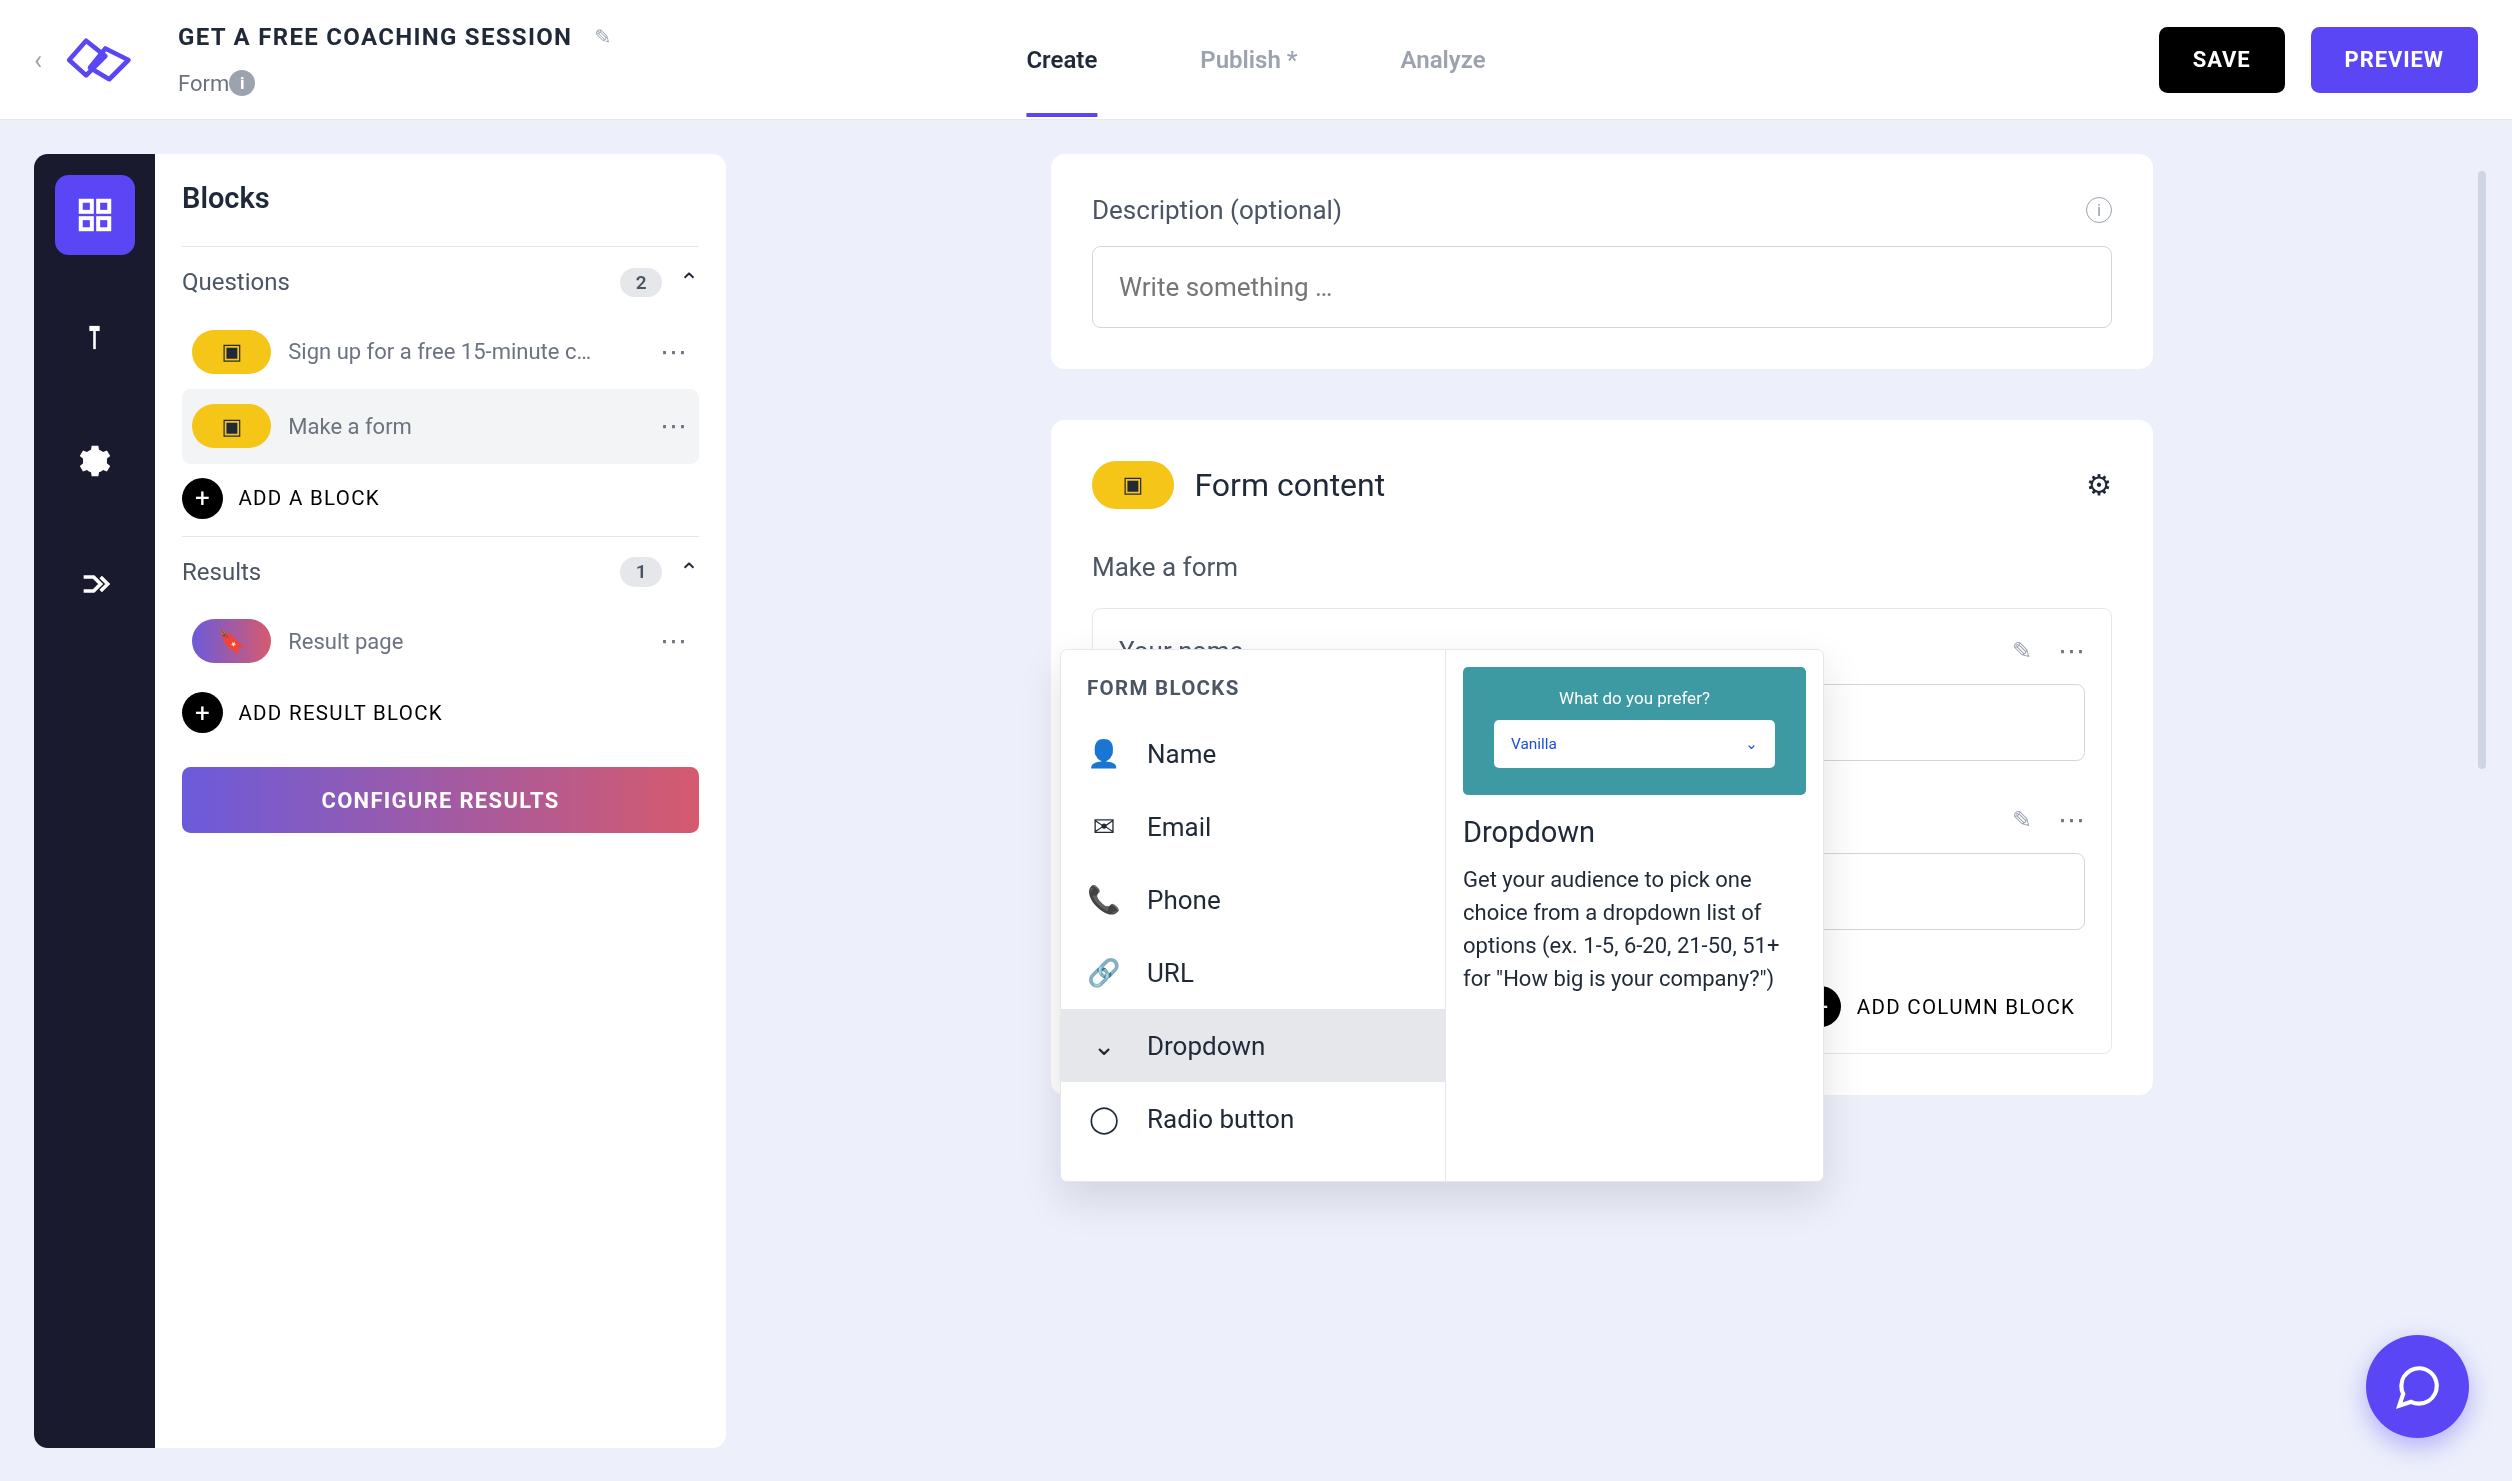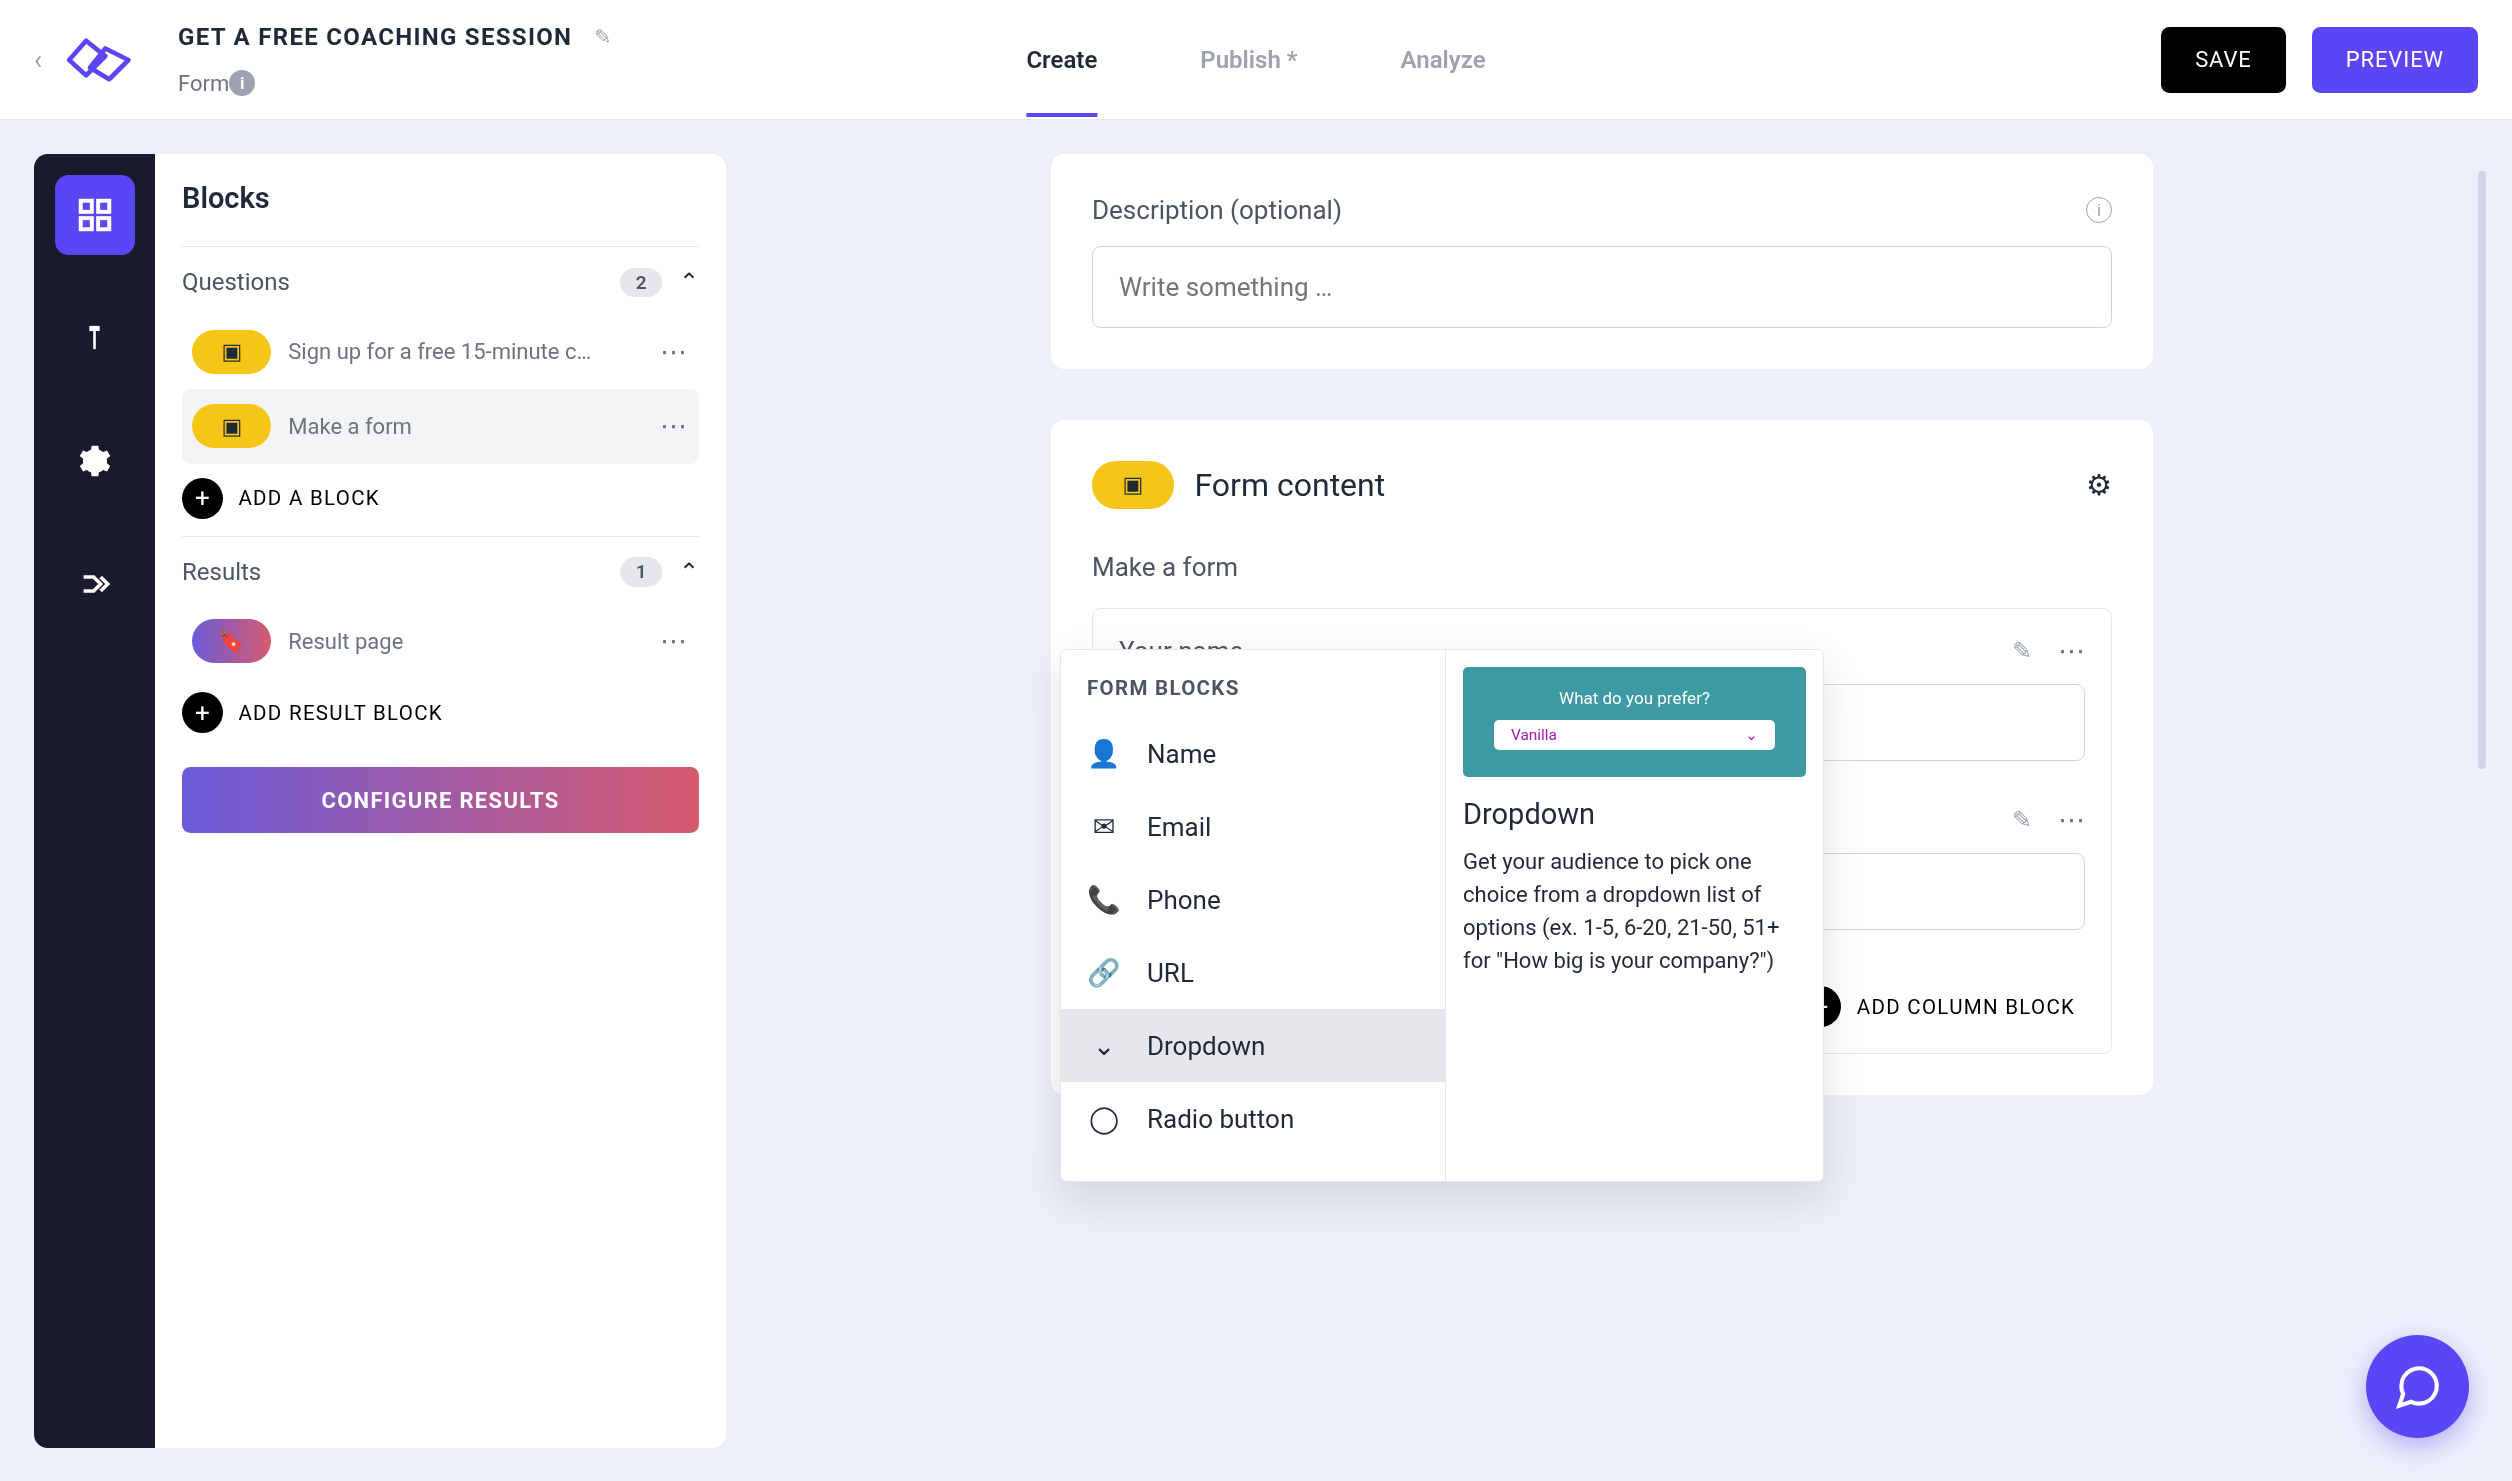--- a/index.html
+++ b/index.html
@@ -13,21 +13,21 @@
 .title{font-size:24px;font-weight:700;letter-spacing:1.3px;color:#1f2937}
 .pencil{color:#9ca3af;font-size:20.5px}
 .subtitle-row{display:flex;align-items:flex-end;gap:0;margin-top:19px}
 .subtitle{color:#6b7280;font-size:22px}
 .info-icon{width:26px;height:26px;border-radius:50%;background:#9ca3af;color:#fff;display:flex;align-items:center;justify-content:center;font-size:17px;font-weight:700}
 .tabs-center{position:absolute;left:50%;transform:translateX(-50%);display:flex;gap:103px}
 .tab{font-size:24px;font-weight:600;color:#9ca3af;cursor:pointer;padding:43px 0;position:relative}
 .tab.active{color:#1f2937}
 .tab.active::after{content:'';position:absolute;bottom:0;left:0;right:0;height:3.4px;background:#5b46f5}
 .top-actions{margin-left:auto;display:flex;gap:26px}
-.btn{padding:20.5px 34px;border-radius:8.5px;font-size:22px;font-weight:400;letter-spacing:0.9px;border:none;cursor:pointer}
+.btn{padding:20.5px 34px;border-radius:8.5px;font-size:22px;font-weight:700;letter-spacing:0.9px;border:none;cursor:pointer}
 .btn-dark{background:#000;color:#fff}
 .btn-primary{background:#5b46f5;color:#fff}
 .main{display:flex;padding:34px;gap:0;height:calc(100% - 120px)}
 .left-panel{width:692px;background:#fff;border-radius:13.7px;display:flex;overflow:hidden}
 .icon-rail{width:121px;background:#1a1a2e;display:flex;flex-direction:column;align-items:center;padding-top:20.5px;gap:43px}
 .rail-btn{width:80px;height:80px;border-radius:13.7px;display:flex;align-items:center;justify-content:center;cursor:pointer;color:#fff;font-size:34px}
 .rail-btn.active{background:#5b46f5}
 .blocks-panel{flex:1;padding:27px}
 .blocks-title{font-size:29px;font-weight:600;color:#1f2937;margin-bottom:31px}
 .section{margin-bottom:17px;border-top:0.9px solid #e5e7eb;padding-top:20.5px}
@@ -67,21 +67,21 @@
 .form-actions{display:flex;gap:359px;margin-top:34px}
 .popover{position:absolute;top:649px;left:1060px;width:764px;background:#fff;border:0.9px solid #e5e7eb;border-radius:6.8px;box-shadow:0 17px 43px rgba(0,0,0,.12);display:flex;z-index:100}
 .popover-left{width:385px;border-right:0.9px solid #e5e7eb;padding:26px 0}
 .pop-title{font-size:20.5px;font-weight:700;letter-spacing:1.3px;color:#4b5563;padding:0 26px 17px}
 .pop-item{display:flex;align-items:center;gap:26px;padding:20.5px 26px;cursor:pointer;font-size:26px;color:#1f2937}
 .pop-item.active{background:#e5e7eb}
 .pop-icon{width:34px;display:flex;justify-content:center;font-size:27px}
 .popover-right{flex:1;padding:17px}
 .preview-box{background:#3d9aa3;border-radius:5.1px;padding:20.5px 31px;margin-bottom:20.5px}
 .preview-title{color:#fff;font-size:17px;text-align:center;margin-bottom:12px}
-.preview-select{background:#fff;border-radius:5.1px;padding:6px 17px;font-size:15.4px;color:#a21caf;display:flex;justify-content:space-between;align-items:center;margin-bottom:6.8px}
+.preview-select{background:#fff;border-radius:5.1px;padding:15px 17px;font-size:15.4px;color:#1d4ed8;display:flex;justify-content:space-between;align-items:center;margin-bottom:6.8px}
 .preview-list{background:#fff;border-radius:5.1px;padding:6.8px 0}
 .preview-option{padding:5.1px 17px;font-size:15.4px;color:#6b7280}
 .pop-heading{font-size:29px;color:#1f2937;margin-bottom:13.7px}
 .pop-desc{font-size:22px;color:#1f2937;line-height:1.5}
 .help-fab{position:fixed;bottom:43px;right:43px;width:103px;height:103px;border-radius:50%;background:#5b46f5;display:flex;align-items:center;justify-content:center;cursor:pointer;color:#fff;font-size:48px;box-shadow:0 8.5px 26px rgba(91,70,245,.4)}
 .scroll-indicator{position:fixed;right:26px;top:171px;width:8.5px;height:598px;background:#d0d5e3;border-radius:4.3px}
 </style>
 </head>
 <body>
 

